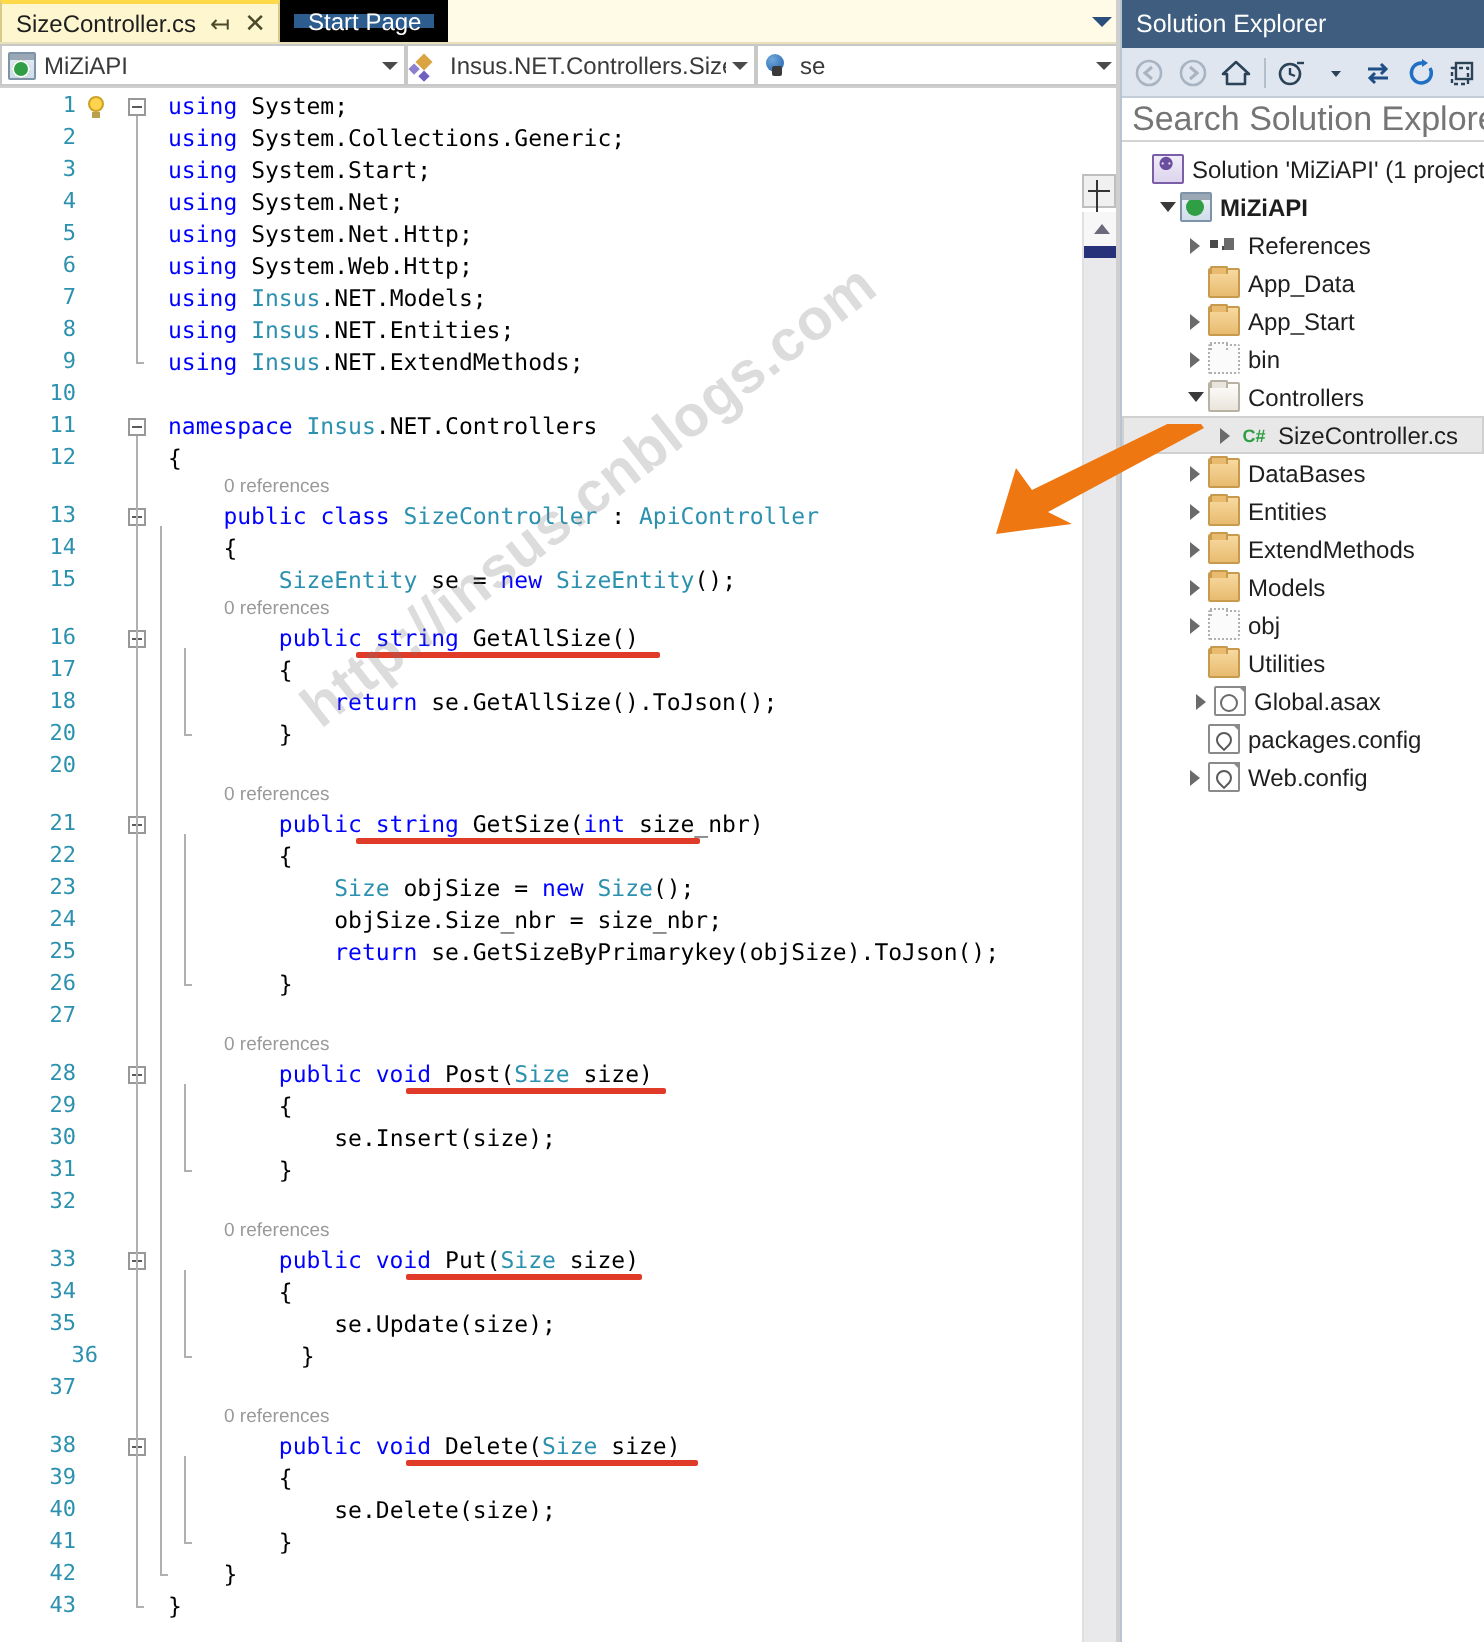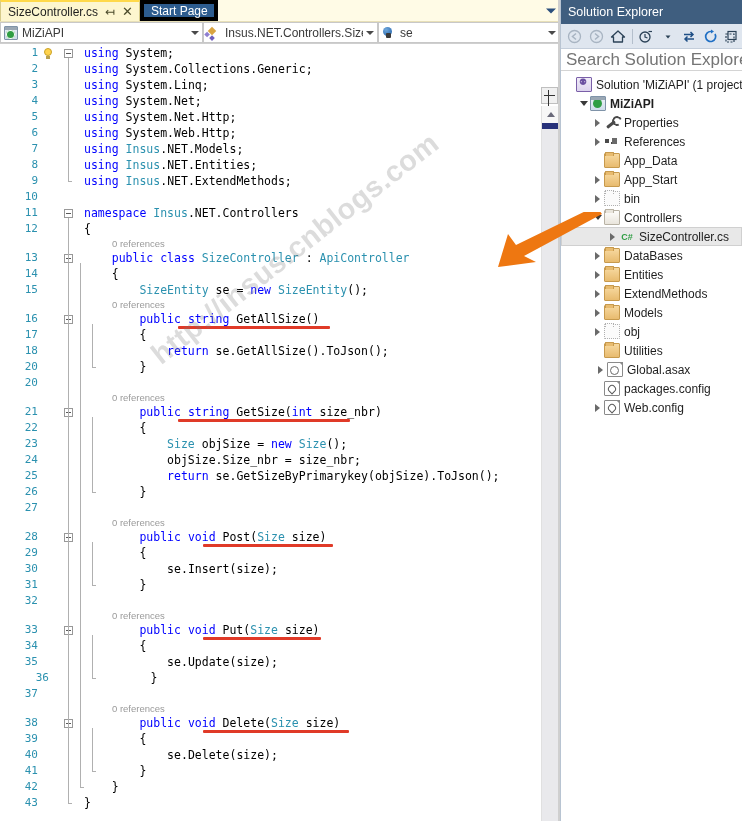--- a/index.html
+++ b/index.html
@@ -37,21 +37,21 @@
   }
   .tab.active {
     background: #fdf6cf;
     border: 1px solid #d6cb8a;
     border-bottom: none;
     border-top: 2px solid #ffd94a;
   }
   .tab.inactive {
     background: #2d5c8f;
     color: #ffffff;
-    border: 4px solid #000000;
+    border: 7px solid #000000;
   }
   .tab-title { font-size: 12px; }
   .tab-pin, .tab-close {
     margin-left: 7px;
     font-size: 12px;
     color: #4a4a2a;
     line-height: 1;
   }
   .tab-close { font-size: 13px; font-weight: 300; }
 
@@ -613,21 +613,21 @@
             <i></i>
           </span>
       </div>
     </div>
 
     <div id="code-area">
       <div id="code-scroll">
         <div id="code-lines" style="height: 766px;">
             <div class="cl" style="top:0px;position:absolute;left:0;right:0;"><span class="lnum">1</span><span class="ctext"><span class="kw">using</span><span class="pln">&nbsp;</span><span class="pln">System</span><span class="pln">;</span></span></div>
             <div class="cl" style="top:16px;position:absolute;left:0;right:0;"><span class="lnum">2</span><span class="ctext"><span class="kw">using</span><span class="pln">&nbsp;</span><span class="pln">System</span><span class="pln">.</span><span class="pln">Collections</span><span class="pln">.</span><span class="pln">Generic</span><span class="pln">;</span></span></div>
-            <div class="cl" style="top:32px;position:absolute;left:0;right:0;"><span class="lnum">3</span><span class="ctext"><span class="kw">using</span><span class="pln">&nbsp;</span><span class="pln">System</span><span class="pln">.</span><span class="pln">Linq</span><span class="pln">;</span></span></div>
+            <div class="cl" style="top:32px;position:absolute;left:0;right:0;"><span class="lnum">3</span><span class="ctext"><span class="kw">using</span><span class="pln">&nbsp;</span><span class="pln">System</span><span class="pln">.</span><span class="pln">Start</span><span class="pln">;</span></span></div>
             <div class="cl" style="top:48px;position:absolute;left:0;right:0;"><span class="lnum">4</span><span class="ctext"><span class="kw">using</span><span class="pln">&nbsp;</span><span class="pln">System</span><span class="pln">.</span><span class="pln">Net</span><span class="pln">;</span></span></div>
             <div class="cl" style="top:64px;position:absolute;left:0;right:0;"><span class="lnum">5</span><span class="ctext"><span class="kw">using</span><span class="pln">&nbsp;</span><span class="pln">System</span><span class="pln">.</span><span class="pln">Net</span><span class="pln">.</span><span class="pln">Http</span><span class="pln">;</span></span></div>
             <div class="cl" style="top:80px;position:absolute;left:0;right:0;"><span class="lnum">6</span><span class="ctext"><span class="kw">using</span><span class="pln">&nbsp;</span><span class="pln">System</span><span class="pln">.</span><span class="pln">Web</span><span class="pln">.</span><span class="pln">Http</span><span class="pln">;</span></span></div>
             <div class="cl" style="top:96px;position:absolute;left:0;right:0;"><span class="lnum">7</span><span class="ctext"><span class="kw">using</span><span class="pln">&nbsp;</span><span class="typ">Insus</span><span class="pln">.</span><span class="pln">NET</span><span class="pln">.</span><span class="pln">Models</span><span class="pln">;</span></span></div>
             <div class="cl" style="top:112px;position:absolute;left:0;right:0;"><span class="lnum">8</span><span class="ctext"><span class="kw">using</span><span class="pln">&nbsp;</span><span class="typ">Insus</span><span class="pln">.</span><span class="pln">NET</span><span class="pln">.</span><span class="pln">Entities</span><span class="pln">;</span></span></div>
             <div class="cl" style="top:128px;position:absolute;left:0;right:0;"><span class="lnum">9</span><span class="ctext"><span class="kw">using</span><span class="pln">&nbsp;</span><span class="typ">Insus</span><span class="pln">.</span><span class="pln">NET</span><span class="pln">.</span><span class="pln">ExtendMethods</span><span class="pln">;</span></span></div>
             <div class="cl" style="top:144px;position:absolute;left:0;right:0;"><span class="lnum">10</span><span class="ctext"></span></div>
             <div class="cl" style="top:160px;position:absolute;left:0;right:0;"><span class="lnum">11</span><span class="ctext"><span class="kw">namespace</span><span class="pln">&nbsp;</span><span class="typ">Insus</span><span class="pln">.</span><span class="pln">NET</span><span class="pln">.</span><span class="pln">Controllers</span></span></div>
             <div class="cl" style="top:176px;position:absolute;left:0;right:0;"><span class="lnum">12</span><span class="ctext"><span class="pln">{</span></span></div>
             <div class="cl ref" style="top:192px;position:absolute;left:0;right:0;"><span class="refline">0 references</span></div>
@@ -787,27 +787,20 @@
           <span class="expander">
             <i class="open"></i>
           </span>
           <span class="t-icon ic-project2"></span>
           <span class="t-label">MiZiAPI</span>
         </div>
         <div class="tree-row" style="padding-left:30px">
           <span class="expander">
             <i class="closed"></i>
           </span>
-          <span class="t-icon ic-wrench"></span>
-          <span class="t-label">Properties</span>
-        </div>
-        <div class="tree-row" style="padding-left:30px">
-          <span class="expander">
-            <i class="closed"></i>
-          </span>
           <span class="t-icon ic-refs"></span>
           <span class="t-label">References</span>
         </div>
         <div class="tree-row" style="padding-left:30px">
           <span class="expander"></span>
           <span class="t-icon ic-folder"></span>
           <span class="t-label">App_Data</span>
         </div>
         <div class="tree-row" style="padding-left:30px">
           <span class="expander">

